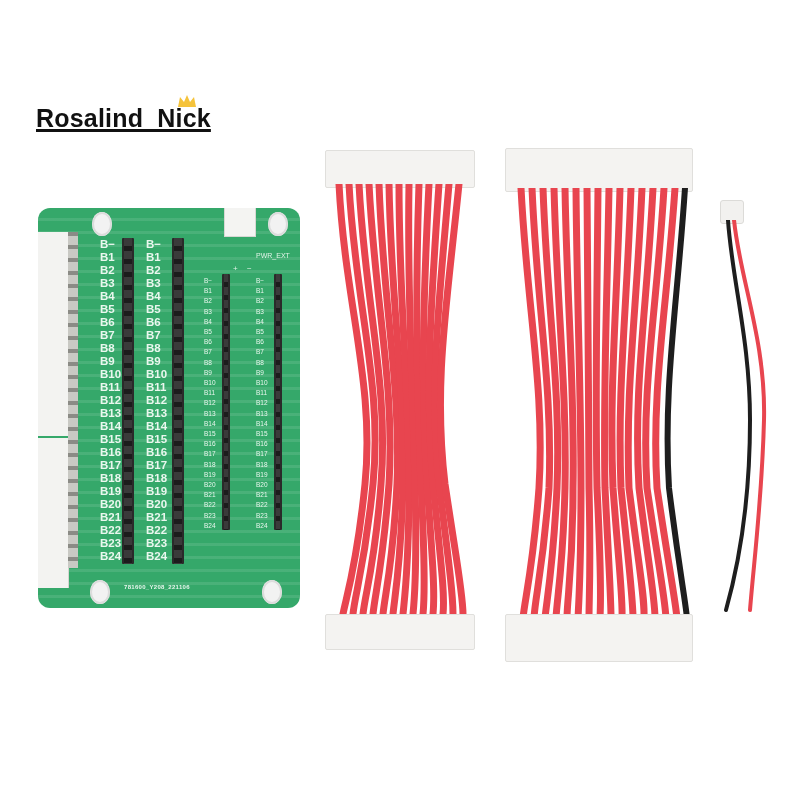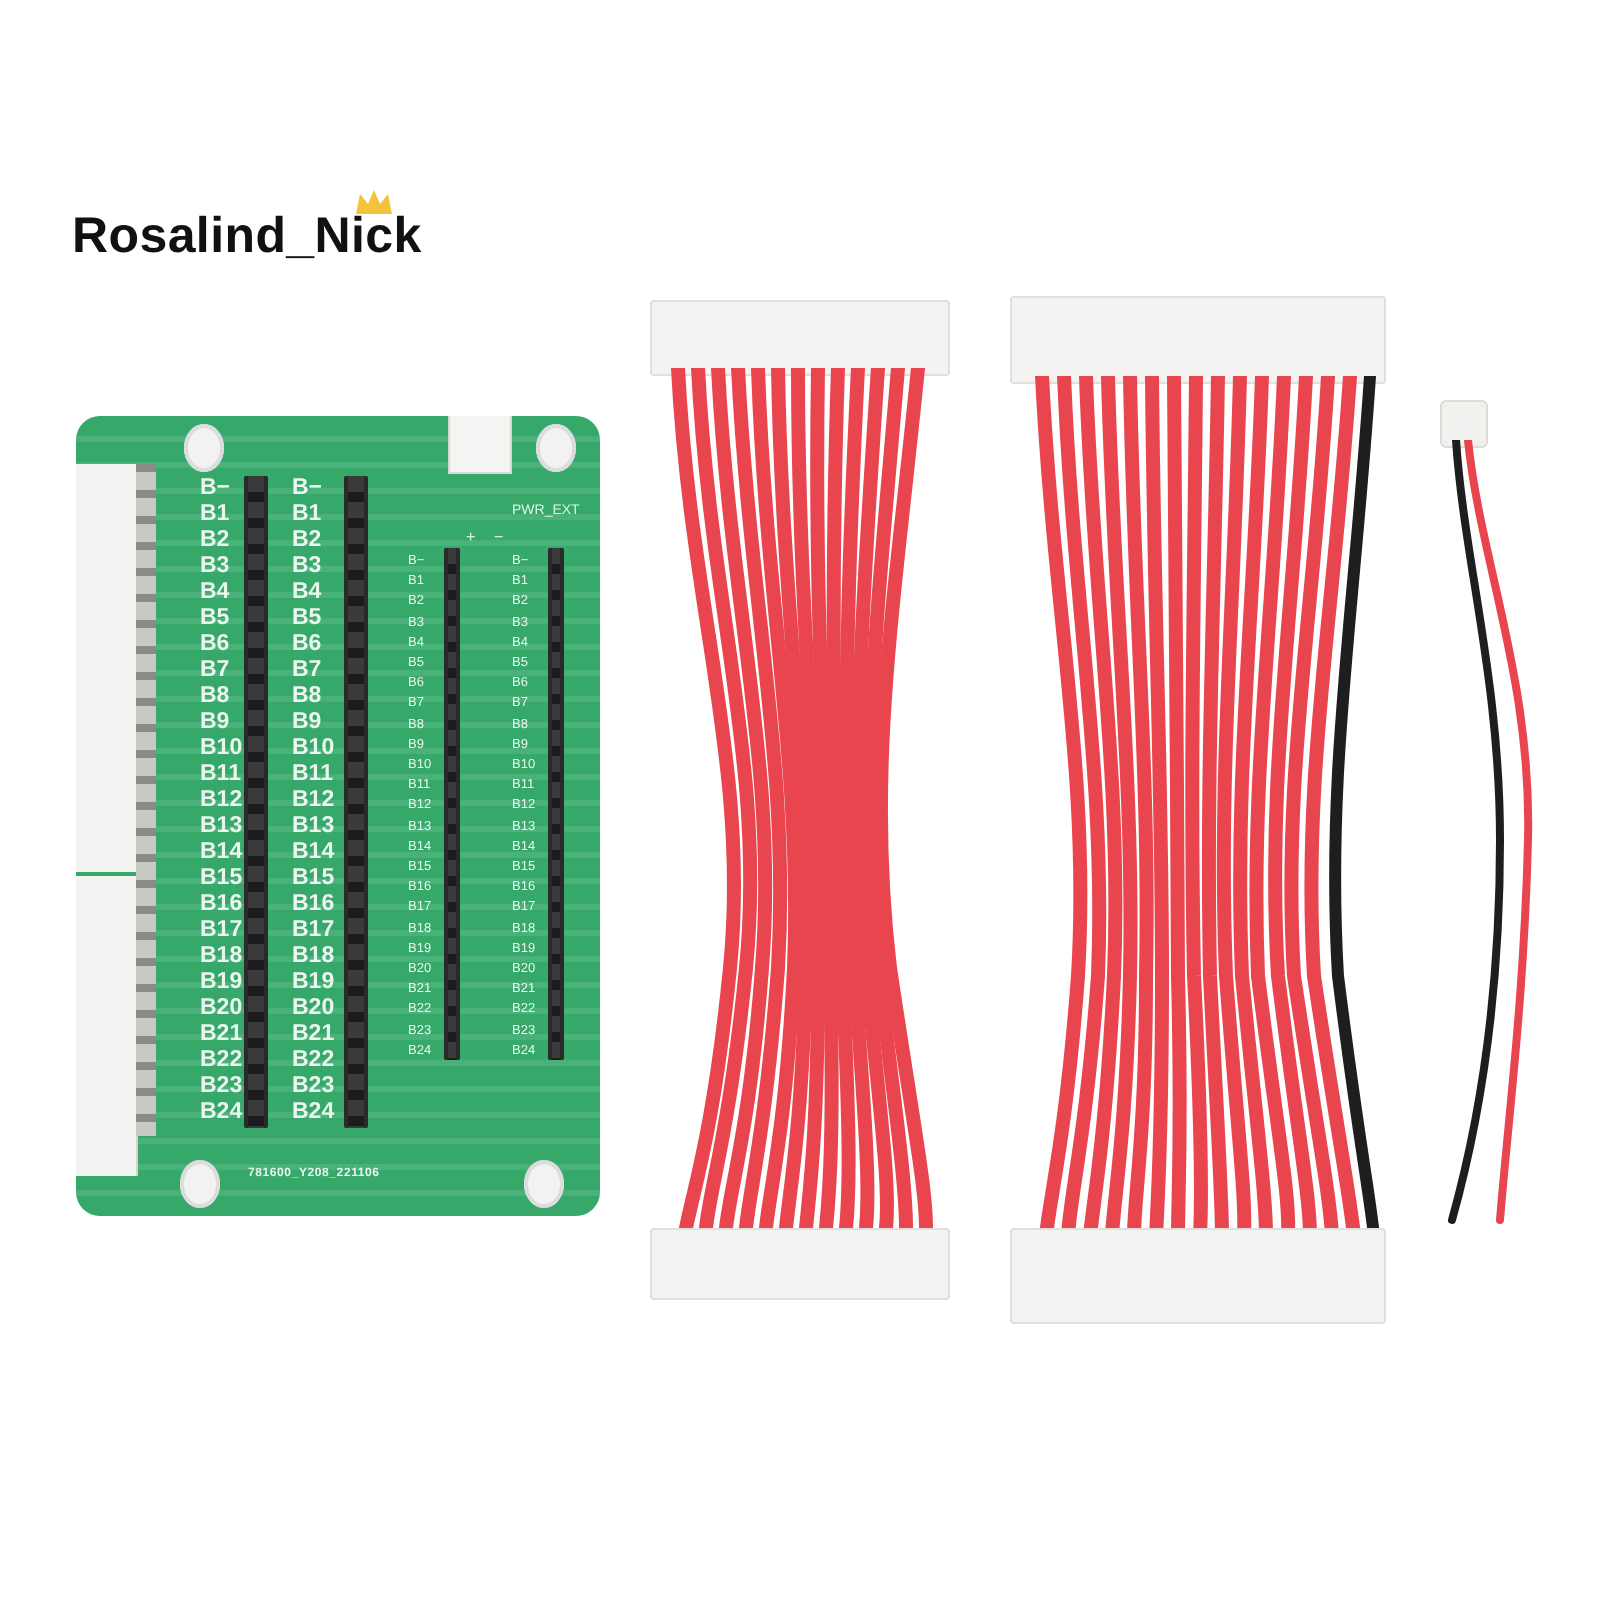--- a/index.html
+++ b/index.html
@@ -1,20 +1,20 @@
 <!DOCTYPE html>
 <html><head>
   <meta charset="utf-8">
   <style>
     html, body { margin: 0; padding: 0; }
     body { width: 800px; height: 800px; background: #ffffff; position: relative; overflow: hidden; font-family: "Liberation Sans", sans-serif; }
     .abs { position: absolute; }
 
     
-    .watermark { left: 36px; top: 104px; font-family: "Liberation Sans", sans-serif; font-weight: 700; font-size: 25px; color: #111; text-decoration-thickness: 3px; text-underline-offset: 2px; letter-spacing: 0.2px; }
+    .watermark { left: 36px; top: 104px; font-family: "Liberation Sans", sans-serif; font-weight: 700; font-size: 25px; color: #111; text-decoration: underline; text-decoration-thickness: 3px; text-underline-offset: 2px; letter-spacing: 0.2px; }
     .crown { left: 177px; top: 94px; width: 20px; height: 14px; }
 
     
     .pcb { left: 38px; top: 208px; width: 262px; height: 400px; background: #35a86a; border-radius: 12px; overflow: hidden; }
     .pcb-trace-bg { position: absolute; inset: 0; background: repeating-linear-gradient(180deg, rgba(255,255,255,0) 0px, rgba(255,255,255,0) 10px, rgba(255,255,255,0.10) 10px, rgba(255,255,255,0.10) 13px); }
     .mount-hole { position: absolute; width: 20px; height: 24px; border-radius: 50%; background: #f2f2f2; box-shadow: inset 0 0 0 2px #dcdcdc; }
     .side-connector { position: absolute; left: 0; width: 30px; background: #f3f3f1; border-right: 1px solid #d5d5d0; }
     .side-pins { position: absolute; left: 30px; top: 24px; width: 10px; height: 336px; background: repeating-linear-gradient(180deg, #8b8b86 0px, #8b8b86 4px, #c9c9c4 4px, #c9c9c4 13px); }
     .header-strip { position: absolute; background: #2a2a2a; border-radius: 1px; }
     .header-strip::after { content: ""; position: absolute; left: 2px; right: 2px; top: 0; bottom: 0; background: repeating-linear-gradient(180deg, #3a3a3a 0px, #3a3a3a 8px, #1c1c1c 8px, #1c1c1c 13px); }

